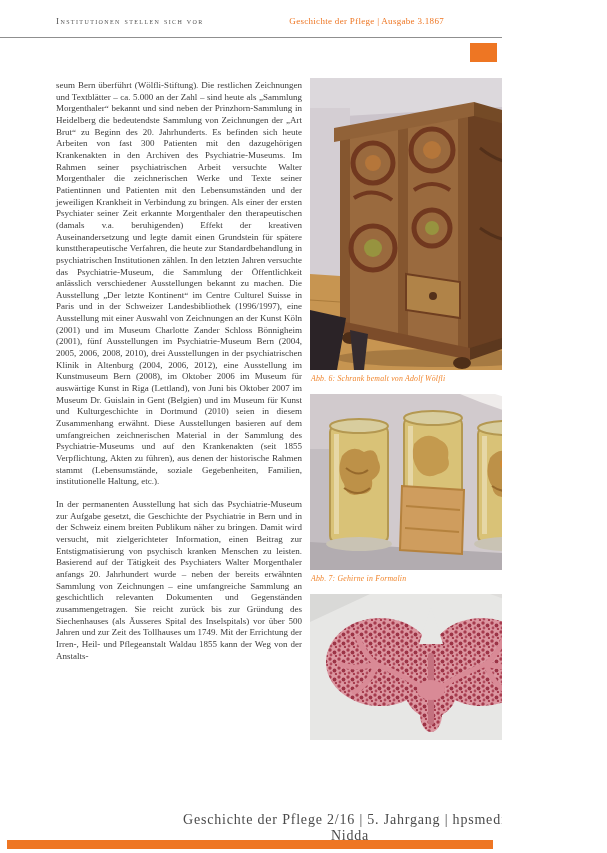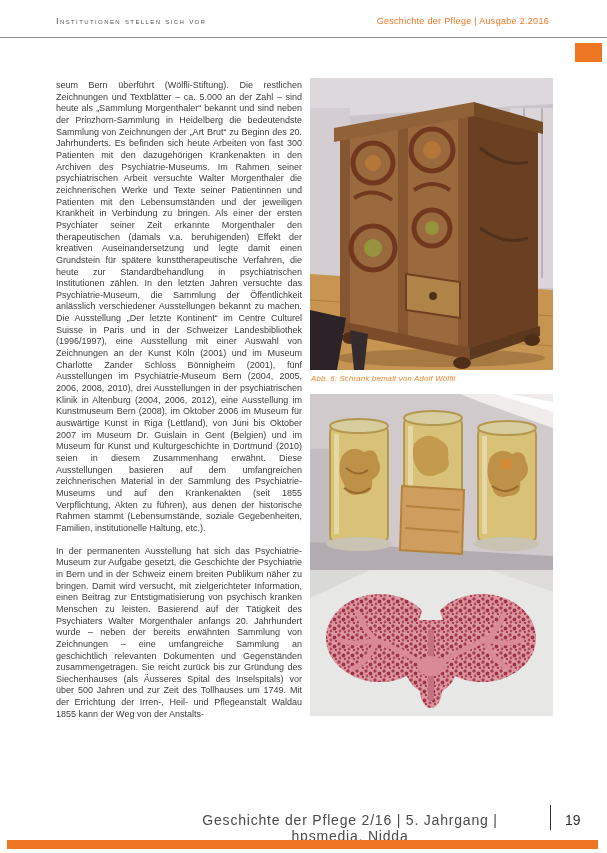--- a/index.html
+++ b/index.html
@@ -1,18 +1,18 @@
 <!DOCTYPE html>
 <html><head>
 <meta charset="utf-8">
 <style>
   html,body{margin:0;padding:0;background:#ffffff;}
   .page{
-    position:relative;width:607px;height:853px;background:#ffffff;overflow:hidden;
-    font-family:Liberation Sans, sans-serif;color:#3a3a3a;
+    position:relative;width:502px;height:853px;background:#ffffff;overflow:hidden;
+    font-family:Liberation Serif, serif;color:#3a3a3a;
   }
   
   .header-left{
     position:absolute;left:56px;top:16px;font-size:9px;letter-spacing:1.4px;
     font-variant:small-caps;color:#555555;
   }
   .header-right{
     position:absolute;right:58px;top:16px;font-size:9px;letter-spacing:.3px;color:#ee7623;
   }
   .header-rule{position:absolute;left:0;right:0;top:37px;height:1px;background:#8f8f8f;}
@@ -38,21 +38,21 @@
   .footer-divider{position:absolute;left:550px;top:805px;width:1px;height:25px;background:#2e2e2e;}
   .page-number{position:absolute;left:565px;top:812px;font-size:14px;color:#2e2e2e;}
   .bottom-bar{position:absolute;left:7px;right:9px;top:840px;height:9px;background:#ee7623;}
 </style>
 </head>
 <body>
 
 <div class="page">
 
   <div class="header-left">Institutionen stellen sich vor</div>
-  <div class="header-right">Geschichte der Pflege | Ausgabe 2.2016</div>
+  <div class="header-right">Geschichte der Pflege | Ausgabe 3.1867</div>
   <div class="header-rule"></div>
   <div class="orange-tab"></div>
 
   <div class="text-col">
     <p>seum Bern überführt (Wölfli-Stiftung). Die restlichen Zeichnungen und Textblätter – ca. 5.000 an der Zahl – sind heute als „Sammlung Morgenthaler“ bekannt und sind neben der Prinzhorn-Sammlung in Heidelberg die bedeutendste Sammlung von Zeichnungen der „Art Brut“ zu Beginn des 20. Jahrhunderts. Es befinden sich heute Arbeiten von fast 300 Patienten mit den dazugehörigen Krankenakten in den Archiven des Psychiatrie-Museums. Im Rahmen seiner psychiatrischen Arbeit versuchte Walter Morgenthaler die zeichnerischen Werke und Texte seiner Patientinnen und Patienten mit den Lebensumständen und der jeweiligen Krankheit in Verbindung zu bringen. Als einer der ersten Psychiater seiner Zeit erkannte Morgenthaler den therapeutischen (damals v.a. beruhigenden) Effekt der kreativen Auseinandersetzung und legte damit einen Grundstein für spätere kunsttherapeutische Verfahren, die heute zur Standardbehandlung in psychiatrischen Institutionen zählen. In den letzten Jahren versuchte das Psychiatrie-Museum, die Sammlung der Öffentlichkeit anlässlich verschiedener Ausstellungen bekannt zu machen. Die Ausstellung „Der letzte Kontinent“ im Centre Culturel Suisse in Paris und in der Schweizer Landesbibliothek (1996/1997), eine Ausstellung mit einer Auswahl von Zeichnungen an der Kunst Köln (2001) und im Museum Charlotte Zander Schloss Bönnigheim (2001), fünf Ausstellungen im Psychiatrie-Museum Bern (2004, 2005, 2006, 2008, 2010), drei Ausstellungen in der psychiatrischen Klinik in Altenburg (2004, 2006, 2012), eine Ausstellung im Kunstmuseum Bern (2008), im Oktober 2006 im Museum für auswärtige Kunst in Riga (Lettland), von Juni bis Oktober 2007 im Museum Dr. Guislain in Gent (Belgien) und im Museum für Kunst und Kulturgeschichte in Dortmund (2010) seien in diesem Zusammenhang erwähnt. Diese Ausstellungen basieren auf dem umfangreichen zeichnerischen Material in der Sammlung des Psychiatrie-Museums und auf den Krankenakten (seit 1855 Verpflichtung, Akten zu führen), aus denen der historische Rahmen stammt (Lebensumstände, soziale Gegebenheiten, Familien, institutionelle Haltung, etc.).</p>
     <p>In der permanenten Ausstellung hat sich das Psychiatrie-Museum zur Aufgabe gesetzt, die Geschichte der Psychiatrie in Bern und in der Schweiz einem breiten Publikum näher zu bringen. Damit wird versucht, mit zielgerichteter Information, einen Beitrag zur Entstigmatisierung von psychisch kranken Menschen zu leisten. Basierend auf der Tätigkeit des Psychiaters Walter Morgenthaler anfangs 20. Jahrhundert wurde – neben der bereits erwähnten Sammlung von Zeichnungen – eine umfangreiche Sammlung an geschichtlich relevanten Dokumenten und Gegenständen zusammengetragen. Sie reicht zurück bis zur Gründung des Siechenhauses (als Äusseres Spital des Inselspitals) vor über 500 Jahren und zur Zeit des Tollhauses um 1749. Mit der Errichtung der Irren-, Heil- und Pflegeanstalt Waldau 1855 kann der Weg von der Anstalts-</p>
   </div>
 
   <div class="fig-col">
 
@@ -138,20 +138,21 @@
 
         <rect x="168" y="34" width="58" height="114" rx="6" fill="#d9c277" stroke="#b49851" stroke-width="2"></rect>
         <ellipse cx="197" cy="34" rx="29" ry="7" fill="#d8cd9e" stroke="#b49851" stroke-width="2"></ellipse>
         <path d="M180,64 q10,-12 22,-4 q12,-6 14,8 q6,12 -6,20 q2,14 -12,14 q-14,4 -16,-10 q-8,-12 -2,-28z" fill="#bd9148"></path>
         <circle cx="196" cy="70" r="6" fill="#d8882e" opacity="0.8"></circle>
         <path d="M182,92 q14,10 26,0" stroke="#96692c" stroke-width="2" fill="none"></path>
         <rect x="172" y="42" width="5" height="98" fill="#ffffff" opacity="0.35"></rect>
         <ellipse cx="197" cy="150" rx="33" ry="7" fill="#c9c3b4"></ellipse>
         <ellipse cx="49" cy="150" rx="33" ry="7" fill="#c9c3b4"></ellipse>
       </svg>
+      <figcaption>Abb. 7: Gehirne in Formalin</figcaption>
     </figure>
 
     <figure>
       <svg width="243" height="146" viewBox="0 0 243 146">
         <defs>
           <pattern id="cbp" width="9" height="9" patternUnits="userSpaceOnUse">
             <rect width="9" height="9" fill="#dc96a0"></rect>
             <circle cx="2" cy="2" r="1.7" fill="#a63b4e"></circle>
             <circle cx="6.5" cy="4.5" r="1.9" fill="#9c3346"></circle>
             <circle cx="3" cy="7" r="1.4" fill="#b04a5c"></circle>

